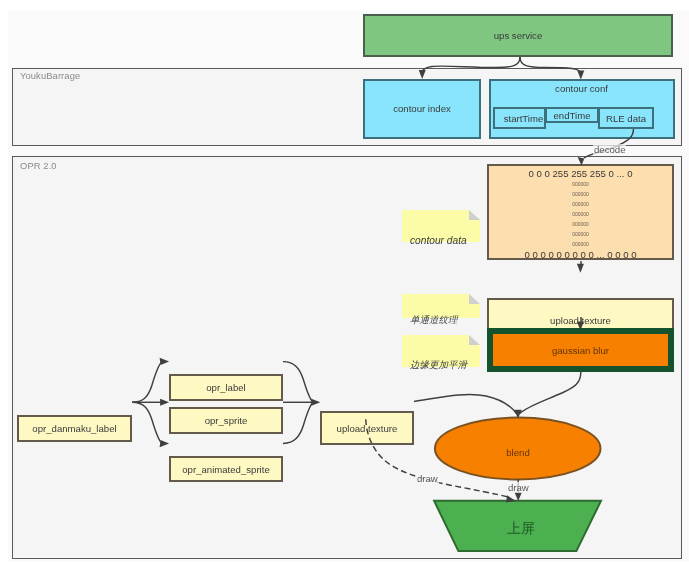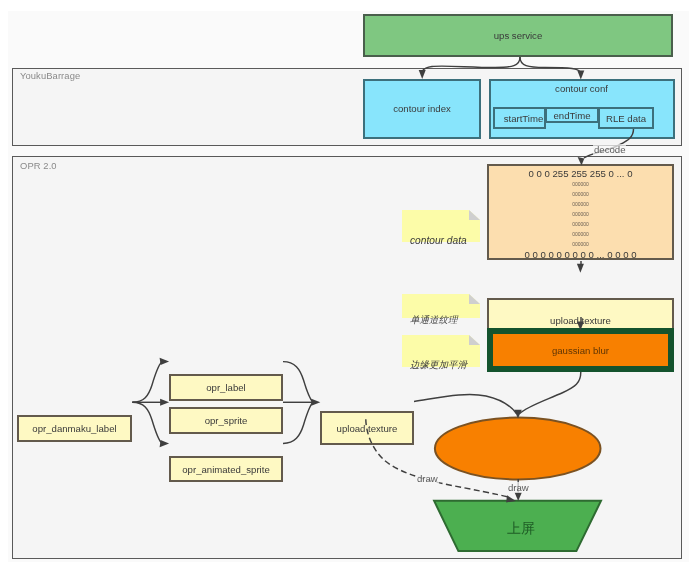--- a/index.html
+++ b/index.html
@@ -166,20 +166,23 @@
 
     <path class="edge" d="M414 401.5 C 440 397.5, 466 391.5, 486 396 C 500 399.2, 511 406, 516.4 413.5"></path>
 
     <path class="edge" d="M518.2 479 L518.2 494"></path>
     <path class="ahead" d="M518.2 501 L514.5 492.3 L521.9 492.3 Z"></path>
 
     <path class="edge-dash" d="M365.8 419.3 C 366 432, 371.5 448, 383 459 C 395 470.5, 420 479, 448.2 484.7 C 472 489.5, 497 494, 510 497.5"></path>
     <path class="ahead" d="M516 501 L507.1 495.3 L506.1 502.4 Z"></path>
   </svg>
 
+  <div class="node" style="left:435px;top:436px;width:166px;height:32px;">
+    <span class="on-orange">blend</span>
+  </div>
   <div class="node" style="left:462px;top:517px;width:118px;height:24px;">
     <span class="cjk on-green">上屏</span>
   </div>
 
   <div class="elabel" style="left:593px;top:144px;">decode</div>
   <div class="elabel" style="left:416px;top:473px;">draw</div>
   <div class="elabel" style="left:507px;top:482px;">draw</div>
 
 </div>
 

